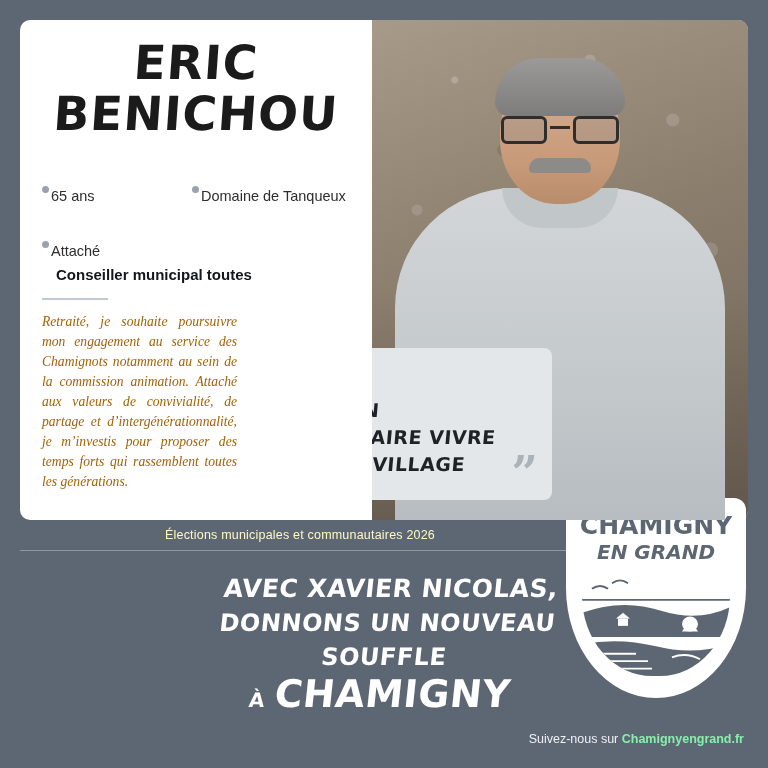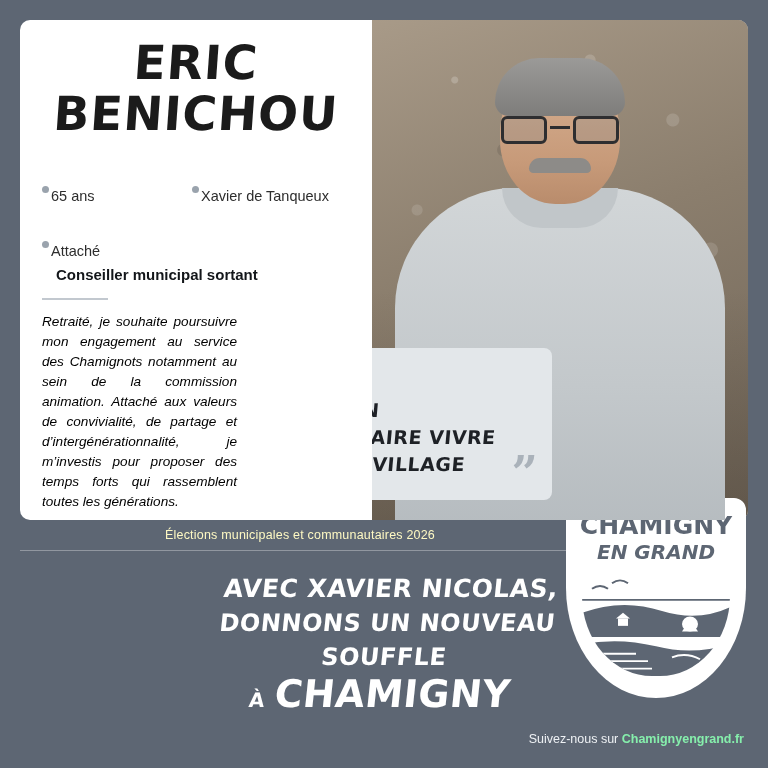--- a/index.html
+++ b/index.html
@@ -99,25 +99,25 @@
   
   .divider {
     width: 66px;
     height: 2px;
     background: #c2c8cf;
     margin: 15px 0 12px 0;
   }
 
   
   .bio {
-    font-family: Liberation Sans, sans-serif;
+    font-family: Liberation Serif, serif;
     font-style: italic;
     font-size: 13.6px;
     line-height: 20px;
-    color: #000000;
+    color: #a16207;
     width: 195px;
     text-align: justify;
   }
 
   
   .photo {
     position: absolute;
     inset: 0;
     background:
       radial-gradient(circle at 22% 12%, rgba(255,255,255,.20) 0 3px, transparent 4px),
@@ -384,30 +384,30 @@
       </div>
 
       <div class="facts">
         <div class="facts-row">
           <div class="fact age">
             <span class="bullet"></span>
             <span class="fact-label">65 ans</span>
           </div>
           <div class="fact">
             <span class="bullet"></span>
-            <span class="fact-label">Xavier de Tanqueux</span>
+            <span class="fact-label">Domaine de Tanqueux</span>
           </div>
         </div>
         <div class="facts-row">
           <div class="fact">
             <span class="bullet"></span>
             <span class="fact-label">Attaché</span>
           </div>
         </div>
-        <div class="role">Conseiller municipal sortant</div>
+        <div class="role">Conseiller municipal toutes</div>
       </div>
 
       <div class="divider"></div>
 
       <div class="bio">Retraité, je souhaite poursuivre mon engagement au service des Chamignots notamment au sein de la commission animation. Attaché aux valeurs de convivialité, de partage et d’intergénérationnalité, je m’investis pour proposer des temps forts qui rassemblent toutes les générations.</div>
     </div>
 
     <div class="card-right">
       <div class="photo">
         <div class="person-body"></div>

